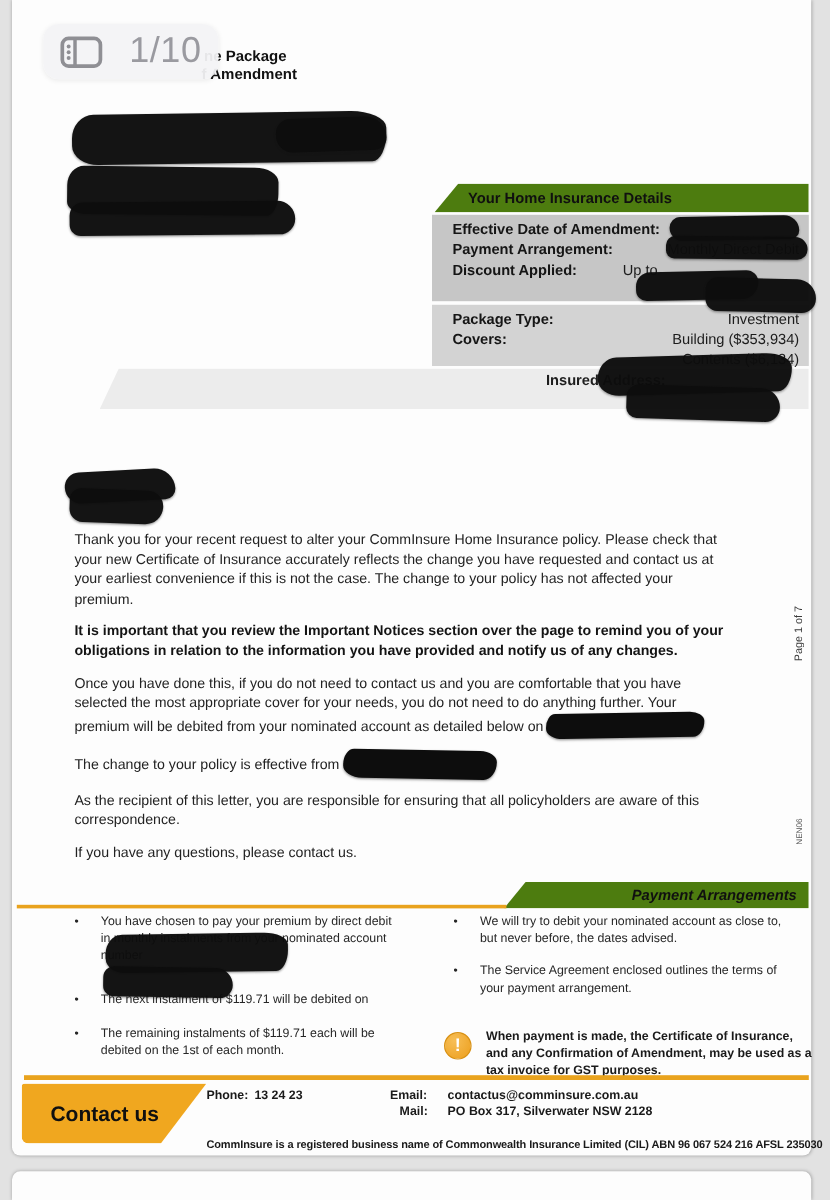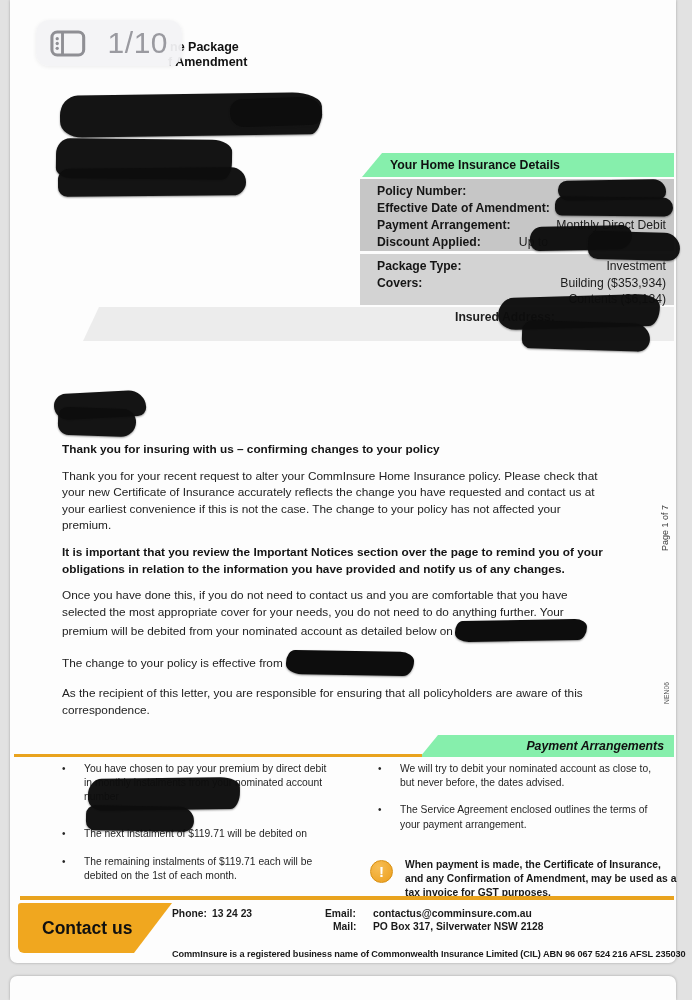--- a/index.html
+++ b/index.html
@@ -15,21 +15,21 @@
   .pill{position:absolute;left:36px;top:20px;width:146px;height:46px;z-index:9;
         background:rgba(243,243,245,.94);border-radius:13px;display:flex;align-items:center;
         gap:22px;padding:0 14px;box-shadow:0 1px 4px rgba(0,0,0,.07);}
   .pill-num{font-size:30px;color:#9a9aa0;letter-spacing:.5px;}
 
   
   .doc-title{font-weight:bold;font-size:12.5px;line-height:15px;color:#111;}
   .brand{font-size:15.5px;color:#333;font-weight:600;letter-spacing:.2px;}
 
   
-  .goldbar{background:#86efac;}
+  .goldbar{background:#4d7c0f;}
   .bar-title{font-weight:bold;font-size:12.3px;color:#101010;}
 
   
   .dblock{position:absolute;left:350px;width:314px;padding:4px 8px 4px 17px;}
   .drow{display:flex;justify-content:space-between;font-size:12.2px;line-height:17px;}
   .dlabel{font-weight:bold;color:#151515;white-space:nowrap;}
   .dval{color:#1c1c1c;text-align:right;white-space:nowrap;}
 
   .addr-band{position:absolute;left:73px;top:307px;width:591px;height:34px;background:#ECECEC;
              clip-path:polygon(16px 0,100% 0,100% 100%,0 100%);}
@@ -82,24 +82,20 @@
     <div class="rdx" style="left:220px;top:98px;width:92px;height:28px;border-radius:12px 18px 10px 14px;transform:rotate(-2deg);"></div>
     <div class="rdx" style="left:46px;top:139px;width:176px;height:40px;border-radius:14px 20px 10px 16px/16px 12px 18px 10px;transform:rotate(.6deg);"></div>
     <div class="rdx" style="left:48px;top:168px;width:188px;height:28px;border-radius:12px 16px 14px 10px;transform:rotate(-.5deg);"></div>
 
     <div class="abs goldbar" style="left:352px;top:153px;width:312px;height:24px;clip-path:polygon(20px 0,100% 0,100% 100%,0 100%);display:flex;align-items:center;">
       <span class="bar-title" style="padding-left:28px;">Your Home Insurance Details</span>
     </div>
 
     <div class="dblock" style="top:179px;height:72px;background:#C6C6C6;">
       <div class="drow">
-        <span class="dlabel">Policy Number:</span>
-        <span class="dval"></span>
-      </div>
-      <div class="drow">
         <span class="dlabel">Effective Date of Amendment:</span>
         <span class="dval"></span>
       </div>
       <div class="drow">
         <span class="dlabel">Payment Arrangement:</span>
         <span class="dval">Monthly Direct Debit</span>
       </div>
       <div class="drow">
         <span class="dlabel">Discount Applied:</span>
         <span class="dval" style="margin-right:118px;">Up to</span>
@@ -127,26 +123,26 @@
 
     <div class="addr-band"></div>
     <div class="abs" style="left:445px;top:310px;font-weight:bold;font-size:12.2px;">Insured Address:</div>
     <div class="rdx" style="left:488px;top:296px;width:162px;height:32px;border-radius:16px 22px 12px 18px/18px 12px 20px 14px;transform:rotate(-1.6deg);"></div>
     <div class="rdx" style="left:512px;top:322px;width:128px;height:28px;border-radius:12px 18px 14px 10px;transform:rotate(1.8deg);"></div>
 
     <div class="rdx" style="left:44px;top:392px;width:92px;height:26px;border-radius:14px 20px 10px 16px;transform:rotate(-3deg);"></div>
     <div class="rdx" style="left:48px;top:408px;width:78px;height:28px;border-radius:10px 14px 16px 12px;transform:rotate(2deg);"></div>
 
     <div class="letter">
-      <p class="b">Thank you for insuring with us – confirming changes to your policy</p>
       <p>Thank you for your recent request to alter your CommInsure Home Insurance policy. Please check that your new Certificate of Insurance accurately reflects the change you have requested and contact us at your earliest convenience if this is not the case. The change to your policy has not affected your premium.</p>
       <p class="b">It is important that you review the Important Notices section over the page to remind you of your obligations in relation to the information you have provided and notify us of any changes.</p>
       <p><span>Once you have done this, if you do not need to contact us and you are comfortable that you have selected the most appropriate cover for your needs, you do not need to do anything further. Your premium will be debited from your nominated account as detailed below on</span><span class="rdx-inline" style="width:132px;height:21px;margin-left:2px;transform:rotate(-1deg);"></span></p>
       <p><span>The change to your policy is effective from</span><span class="rdx-inline" style="width:128px;height:24px;margin-left:3px;vertical-align:-8px;transform:rotate(1deg);"></span></p>
       <p>As the recipient of this letter, you are responsible for ensuring that all policyholders are aware of this correspondence.</p>
+      <p>If you have any questions, please contact us.</p>
     </div>
 
     <div class="abs goldbar" style="left:410px;top:735px;width:254px;height:22px;clip-path:polygon(18px 0,100% 0,100% 100%,0 100%);display:flex;align-items:center;justify-content:flex-end;font-style:italic;">
       <span class="bar-title" style="padding-right:10px;">Payment Arrangements</span>
     </div>
     <div class="thin-gold" style="left:4px;top:754px;width:408px;height:2.5px;"></div>
 
     <div class="bullets" style="left:52px;top:762px;width:280px;">
       <div class="bullet" style="margin-bottom:9px;">
         <span class="bdot">•</span>

